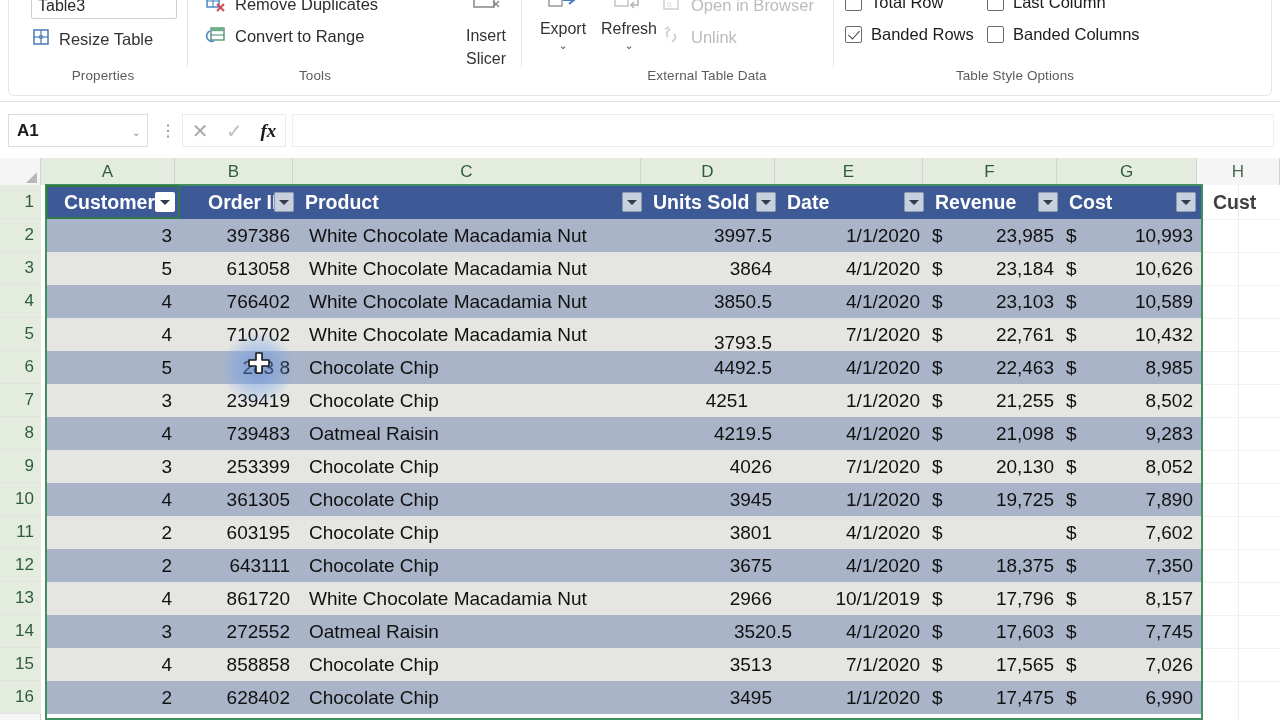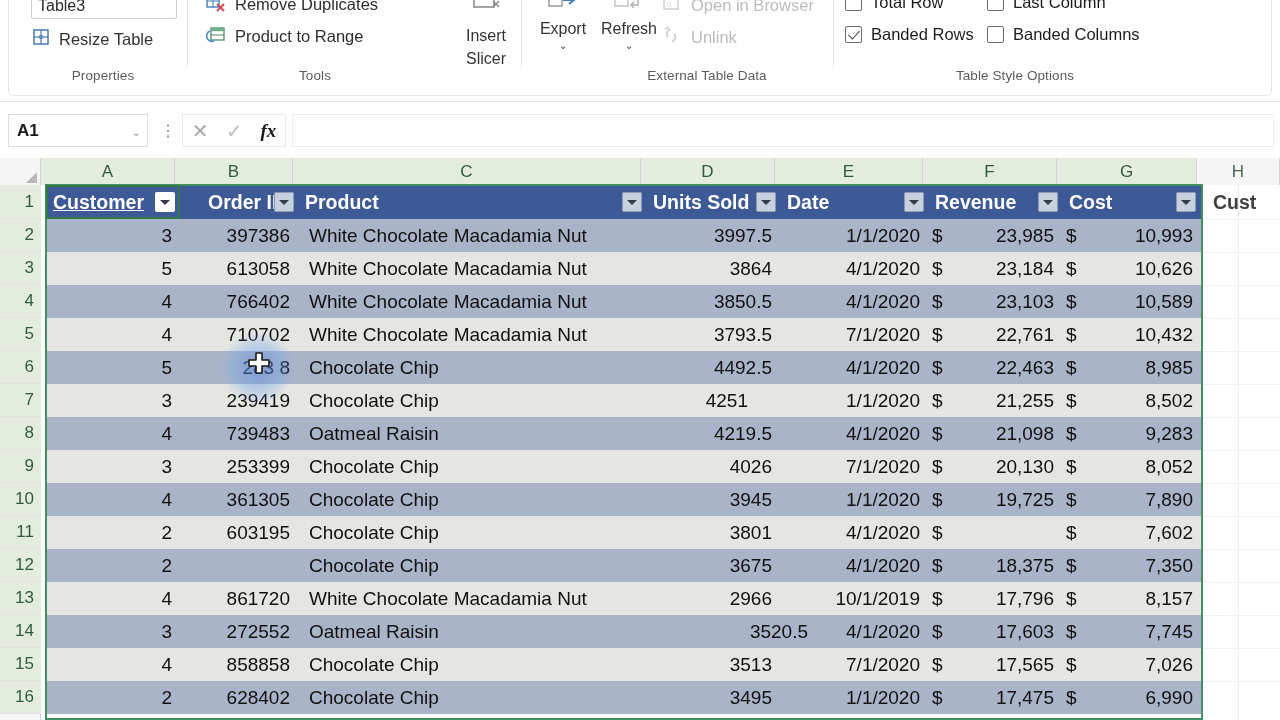--- a/index.html
+++ b/index.html
@@ -333,21 +333,21 @@
       </div>
       <div class="tool-row r2">
         <span>
           <svg width="21" height="21" viewBox="0 0 21 21">
             <rect x="6" y="4" width="13" height="12" fill="#fff" stroke="#4a8a6a" stroke-width="1.3"></rect>
             <rect x="6" y="4" width="13" height="3.2" fill="#6fae8c"></rect>
             <line x1="6" y1="11" x2="19" y2="11" stroke="#4a8a6a" stroke-width="1"></line>
             <path d="M5 7 A5 5 0 1 0 9 17" stroke="#5a8ec0" stroke-width="1.8" fill="none"></path>
           </svg>
         </span>
-        <span>Product to Range</span>
+        <span>Convert to Range</span>
       </div>
       <div class="rgroup-label">Tools</div>
     </div>
 
     <div class="rgroup g-slicer">
       <div class="slicer-btn">
         <span class="slicer-ico">
           <svg width="42" height="26" viewBox="0 0 42 26">
             <rect x="9" y="2" width="20" height="14" fill="none" stroke="#8d8d8d" stroke-width="1.6"></rect>
             <line x1="9" y1="7" x2="29" y2="7" stroke="#8d8d8d" stroke-width="1.2"></line>
@@ -494,21 +494,21 @@
       <div class="eg-h" style="top:364px;"></div>
       <div class="eg-h" style="top:397px;"></div>
       <div class="eg-h" style="top:430px;"></div>
       <div class="eg-h" style="top:463px;"></div>
       <div class="eg-h" style="top:496px;"></div>
     </div>
 
     <div class="tbl">
 
       <div class="trow hdr" style="top:0px;">
-        <div class="cell l" style="left:0px;   width:160px;text-decoration:underline;">Customer</div>
+        <div class="cell l" style="left:11px;   width:160px;">Customer</div>
         <div class="filt white" style="left:109px;"></div>
 
         <div class="cell l" style="left:134px; width:118px;padding-left:28px;">Order ID</div>
         <div class="filt" style="left:228px;"></div>
 
         <div class="cell l" style="left:252px; width:348px;">Product</div>
         <div class="filt" style="left:576px;"></div>
 
         <div class="cell l" style="left:600px; width:134px;">Units Sold</div>
         <div class="filt" style="left:710px;"></div>
@@ -556,21 +556,21 @@
         <div class="dollar" style="left:886px;">$</div>
         <div class="cell r" style="left:882px; width:134px;">23,103</div>
         <div class="dollar" style="left:1020px;">$</div>
         <div class="cell r" style="left:1016px;width:139px;">10,589</div>
       </div>
 
       <div class="trow band-b" style="top:133px;">
         <div class="cell r" style="left:0px;   width:134px;">4</div>
         <div class="cell r" style="left:134px; width:118px;">710702</div>
         <div class="cell l" style="left:256px; width:344px;">White Chocolate Macadamia Nut</div>
-        <div class="cell r" style="left:600px; width:134px;">3793.5</div>
+        <div class="cell r" style="left:600px; width:134px;margin-top:8px;">3793.5</div>
         <div class="cell r" style="left:734px; width:148px;">7/1/2020</div>
         <div class="dollar" style="left:886px;">$</div>
         <div class="cell r" style="left:882px; width:134px;">22,761</div>
         <div class="dollar" style="left:1020px;">$</div>
         <div class="cell r" style="left:1016px;width:139px;">10,432</div>
       </div>
 
       <div class="trow band-a" style="top:166px;">
         <div class="cell r" style="left:0px;   width:134px;">5</div>
         <div class="cell r" style="left:134px; width:118px;">283 8</div>
@@ -637,20 +637,21 @@
         <div class="cell l" style="left:256px; width:344px;">Chocolate Chip</div>
         <div class="cell r" style="left:600px; width:134px;">3801</div>
         <div class="cell r" style="left:734px; width:148px;">4/1/2020</div>
         <div class="dollar" style="left:886px;">$</div>
         <div class="dollar" style="left:1020px;">$</div>
         <div class="cell r" style="left:1016px;width:139px;">7,602</div>
       </div>
 
       <div class="trow band-a" style="top:364px;">
         <div class="cell r" style="left:0px;   width:134px;">2</div>
+        <div class="cell r" style="left:134px; width:118px;">643111</div>
         <div class="cell l" style="left:256px; width:344px;">Chocolate Chip</div>
         <div class="cell r" style="left:600px; width:134px;">3675</div>
         <div class="cell r" style="left:734px; width:148px;">4/1/2020</div>
         <div class="dollar" style="left:886px;">$</div>
         <div class="cell r" style="left:882px; width:134px;">18,375</div>
         <div class="dollar" style="left:1020px;">$</div>
         <div class="cell r" style="left:1016px;width:139px;">7,350</div>
       </div>
 
       <div class="trow band-b" style="top:397px;">
@@ -662,21 +663,21 @@
         <div class="dollar" style="left:886px;">$</div>
         <div class="cell r" style="left:882px; width:134px;">17,796</div>
         <div class="dollar" style="left:1020px;">$</div>
         <div class="cell r" style="left:1016px;width:139px;">8,157</div>
       </div>
 
       <div class="trow band-a" style="top:430px;">
         <div class="cell r" style="left:0px;   width:134px;">3</div>
         <div class="cell r" style="left:134px; width:118px;">272552</div>
         <div class="cell l" style="left:256px; width:344px;">Oatmeal Raisin</div>
-        <div class="cell r" style="left:636px; width:134px;">3520.5</div>
+        <div class="cell r" style="left:620px; width:134px;">3520.5</div>
         <div class="cell r" style="left:734px; width:148px;">4/1/2020</div>
         <div class="dollar" style="left:886px;">$</div>
         <div class="cell r" style="left:882px; width:134px;">17,603</div>
         <div class="dollar" style="left:1020px;">$</div>
         <div class="cell r" style="left:1016px;width:139px;">7,745</div>
       </div>
 
       <div class="trow band-b" style="top:463px;">
         <div class="cell r" style="left:0px;   width:134px;">4</div>
         <div class="cell r" style="left:134px; width:118px;">858858</div>

